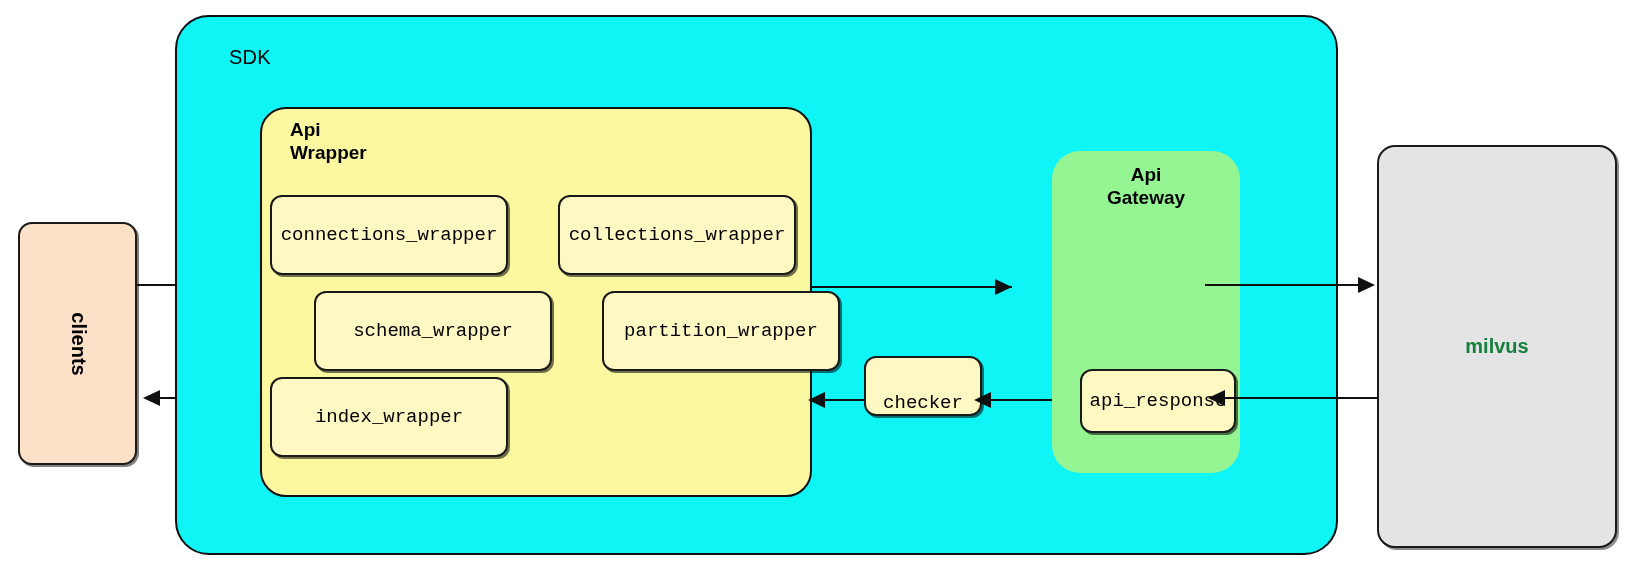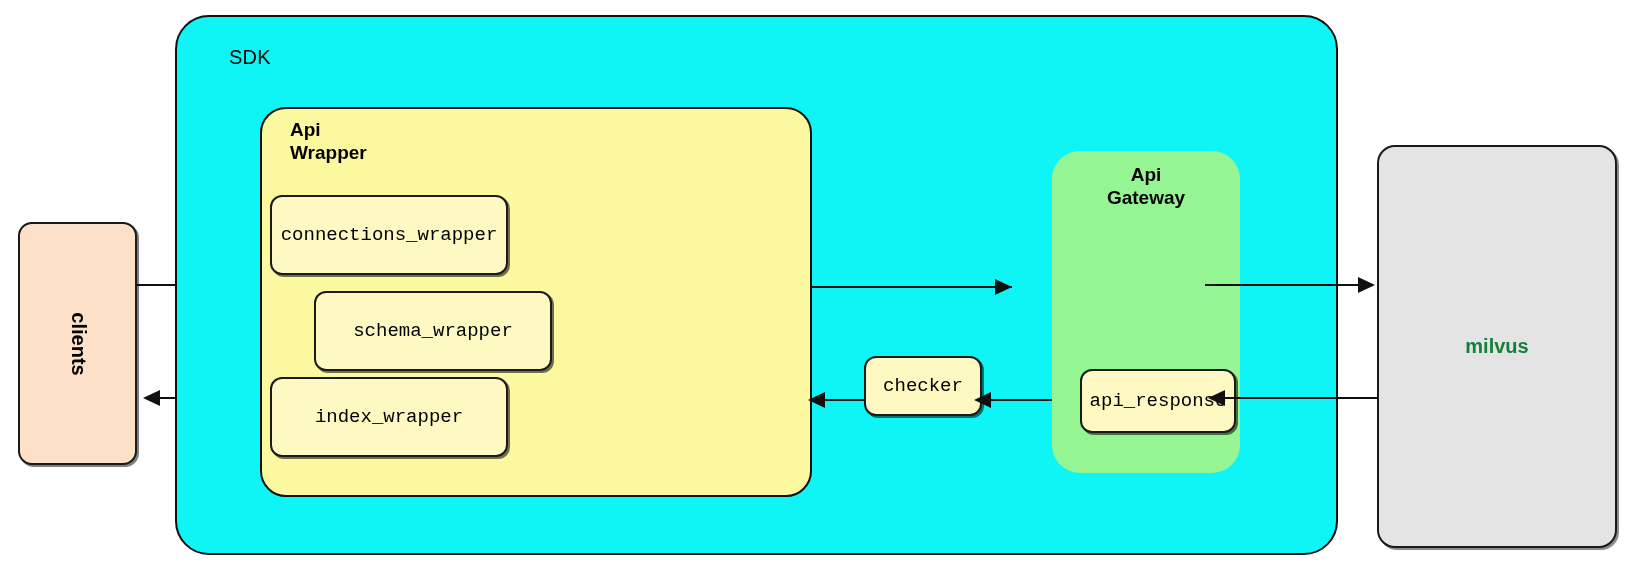--- a/index.html
+++ b/index.html
@@ -110,20 +110,21 @@
     height: 60px;
   }
   .gw-req  { top: 106px; }
   .gw-resp { top: 218px; }
   
   .checker-box {
     left: 862px;
     top: 354px;
     width: 114px;
     height: 56px;
+    align-items: flex-end;
   }
   
   .clients-box {
     left: 18px;
     top: 222px;
     width: 119px;
     height: 243px;
     background: #fce0c8;
     border: 2px solid #1a1a1a;
     border-radius: 14px;
@@ -194,22 +195,28 @@
   <div class="node sdk-box">
     <span class="sdk-label">SDK</span>
 
     <div class="node wrapper-box" style="left:83px; top:90px;">
       <span class="wrapper-label">Api
 Wrapper</span>
 
       <div class="card w-col-l w-row-1">
         <span>connections_wrapper</span>
       </div>
+      <div class="card w-col-r w-row-1">
+        <span>collections_wrapper</span>
+      </div>
       <div class="card w-col-l w-row-2">
         <span>schema_wrapper</span>
+      </div>
+      <div class="card w-col-r w-row-2">
+        <span>partition_wrapper</span>
       </div>
       <div class="card w-col-l w-row-3">
         <span>index_wrapper</span>
       </div>
     </div>
 
     <div class="conn" style="left:635px; top:269px; width:200px;"></div>
     <div class="arrowhead arrow-right" style="left:818px; top:262px;"></div>
 
     <div class="conn" style="left:635px; top:382px; width:56px;"></div>

